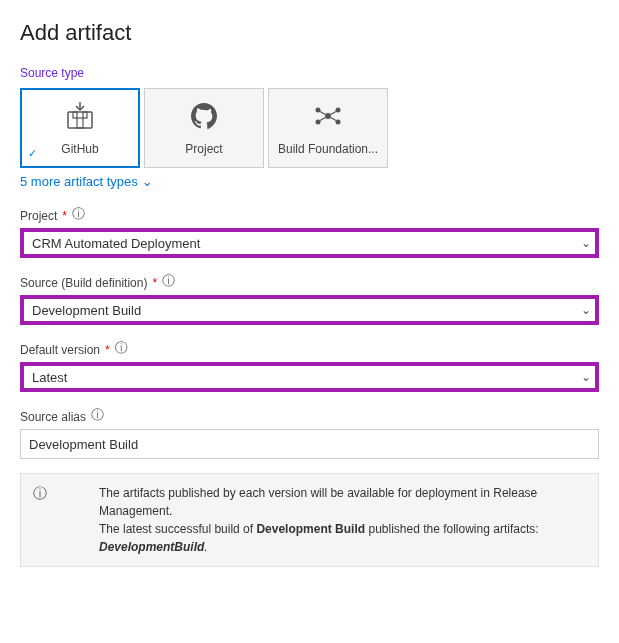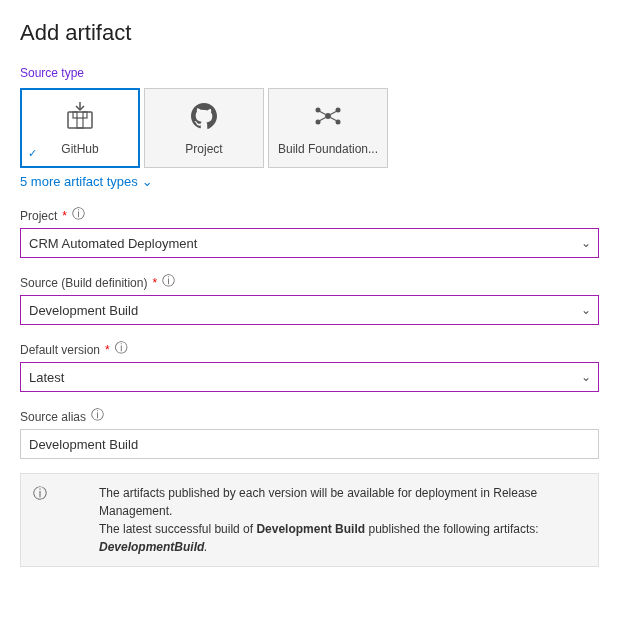--- a/index.html
+++ b/index.html
@@ -88,21 +88,21 @@
       font-size: 13px;
       cursor: pointer;
     }
     .select-wrapper {
       position: relative;
       width: 100%;
     }
     .select-box {
       width: 100%;
       height: 30px;
-      border: 1px solid #a21caf;
+      border: 4px solid #a21caf;
       background: #fff;
       padding: 0 14px 0 8px;
       font-size: 13px;
       color: #333;
       appearance: none;
       cursor: pointer;
     }
     .select-arrow {
       position: absolute;
       right: 8px;

